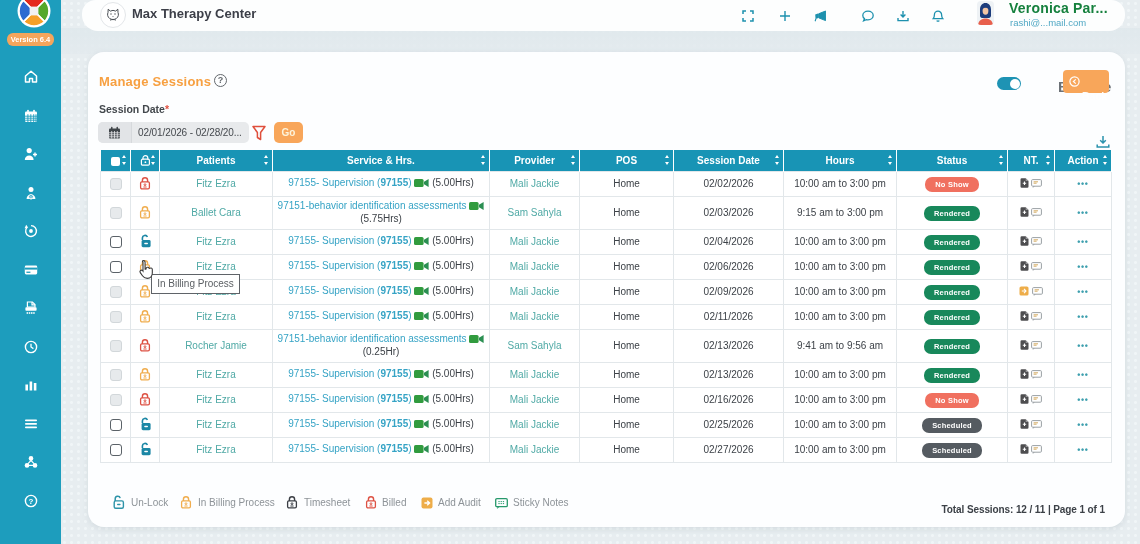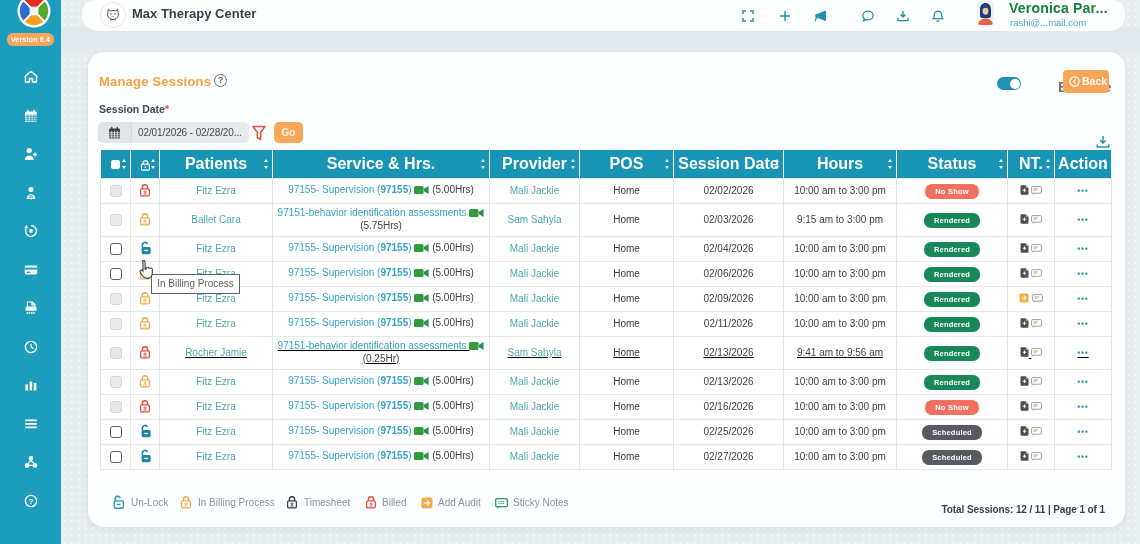--- a/index.html
+++ b/index.html
@@ -21,23 +21,23 @@
 .sdlabel{position:absolute;left:99px;top:103px;font-size:10.5px;font-weight:bold;color:#43484d;}
 .sdlabel b{color:#e05040;}
 .dgroup{position:absolute;left:98px;top:122px;width:151px;height:21px;background:#e8eaec;border-radius:5px;}
 .daddon{position:absolute;left:0;top:0;width:34px;height:21px;background:#e2e4e7;border-radius:5px 0 0 5px;border-right:1px solid #d6d9dc;}
 .dtext{position:absolute;left:40px;top:0;font-size:10px;color:#45494e;line-height:21px;letter-spacing:-0.1px;}
 .gobtn{position:absolute;left:274px;top:122px;width:29px;height:21px;background:#f8a65a;border-radius:5px;color:#fdf4dc;font-size:10px;font-weight:bold;text-align:center;line-height:21px;}
 .toggle{position:absolute;left:997px;top:77px;width:24px;height:13px;background:#1e93b4;border-radius:7px;}
 .toggle i{position:absolute;right:1.5px;top:1.5px;width:10px;height:10px;background:#fff;border-radius:50%;}
 .blabel{position:absolute;left:1026px;top:78px;font-size:15px;font-weight:bold;color:#6d7277;padding-left:32px;}
 .backbtn{position:absolute;left:1063px;top:70px;width:46px;height:23px;background:#f8a65a;border-radius:4px;color:#fff;}
-.backbtn span{position:absolute;left:19px;top:5px;font-size:10.5px;font-weight:bold;color:rgba(255,255,255,.95);}
+.backbtn span{position:absolute;left:19px;top:20px;font-size:10.5px;font-weight:bold;color:rgba(255,255,255,.95);}
 table.grid{position:absolute;left:100px;top:150px;border-collapse:collapse;table-layout:fixed;background:#fff;}
-table.grid th{background:#1894b5;color:#fff;font-size:16px;font-weight:bold;height:28px;position:relative;border-right:1px solid rgba(255,255,255,.35);padding:0;}
+table.grid th{background:#1894b5;color:#fff;font-size:10px;font-weight:bold;height:21px;position:relative;border-right:1px solid rgba(255,255,255,.35);padding:0;}
 table.grid td{border:1px solid #e2e7ea;font-size:10px;color:#3c4147;text-align:center;padding:0;position:relative;}
 .sort{position:absolute;right:3px;top:50%;margin-top:-6px;width:5px;height:12px;}
 .sort:before,.sort:after{content:"";position:absolute;left:0;border-left:2.8px solid transparent;border-right:2.8px solid transparent;}
 .sort:before{top:1px;border-bottom:3.6px solid #fff;}
 .sort:after{bottom:1px;border-top:3.6px solid #fff;}
 table.grid td.pname{color:#4fa9a5;}
 table.grid td .svc{color:#35a3c5;}
 .svc b{font-weight:bold;}
 table.grid td .dark{color:#3c4147;}
 .badge{display:inline-block;padding:3px 10px 2.5px;border-radius:7px;color:#fff;font-size:7.5px;font-weight:bold;letter-spacing:.2px;position:relative;top:1px;text-align:right;}
@@ -429,21 +429,21 @@
             <path d="M0.5 1.4A1.2 1.2 0 0 1 1.7 0.2h4L8.5 3v5.6a1.2 1.2 0 0 1-1.2 1.2H1.7A1.2 1.2 0 0 1 .5 8.6Z" fill="#4e4e50"></path>
             <path d="M5.7 .2 8.5 3H5.7Z" fill="#9a9a9c"></path>
             <path d="M4.5 3.6v3.4M2.8 5.3h3.4" stroke="#fff" stroke-width="1.1"></path>
           </svg> <svg style="" width="11" height="9" viewBox="0 0 11 9">
             <rect x="0.6" y="0.6" width="9.8" height="6.6" rx="1" fill="none" stroke="#9aa0a4" stroke-width="1"></rect>
             <path d="M2.2 7.2 1.6 9l2.2-1.8Z" fill="#9aa0a4"></path>
             <path d="M2.6 2.8h4.4M2.6 4.2h3" stroke="#c9973d" stroke-width="0.8"></path>
           </svg></td>
         <td class="dots">•••</td>
       </tr>
-      <tr style="height:33px;text-decoration:underline;">
+      <tr style="height:33px;">
         <td><span class="cb cb-d"></span></td>
         <td><svg style="" width="12" height="14" viewBox="0 0 12 14">
             <path d="M3.4 6V4.4a2.6 2.6 0 0 1 5.2 0V6" fill="none" stroke="#dd5244" stroke-width="1.4"></path>
             <rect x="1.6" y="5.8" width="8.8" height="7" rx="1.3" fill="none" stroke="#dd5244" stroke-width="1.3"></rect>
             <circle cx="6" cy="8.7" r="0.9" fill="none" stroke="#dd5244" stroke-width="1"></circle>
             <path d="M4.4 11h3.2" stroke="#dd5244" stroke-width="1"></path>
           </svg></td>
         <td class="pname">Rocher Jamie</td>
         <td style="line-height:12.5px;"><span class="svc">97151-behavior identification assessments</span> <svg style="vertical-align:-1.5px;" width="15" height="10" viewBox="0 0 15 10">
             <rect x="0" y="1" width="9.6" height="8" rx="1.6" fill="#319b3e"></rect>

